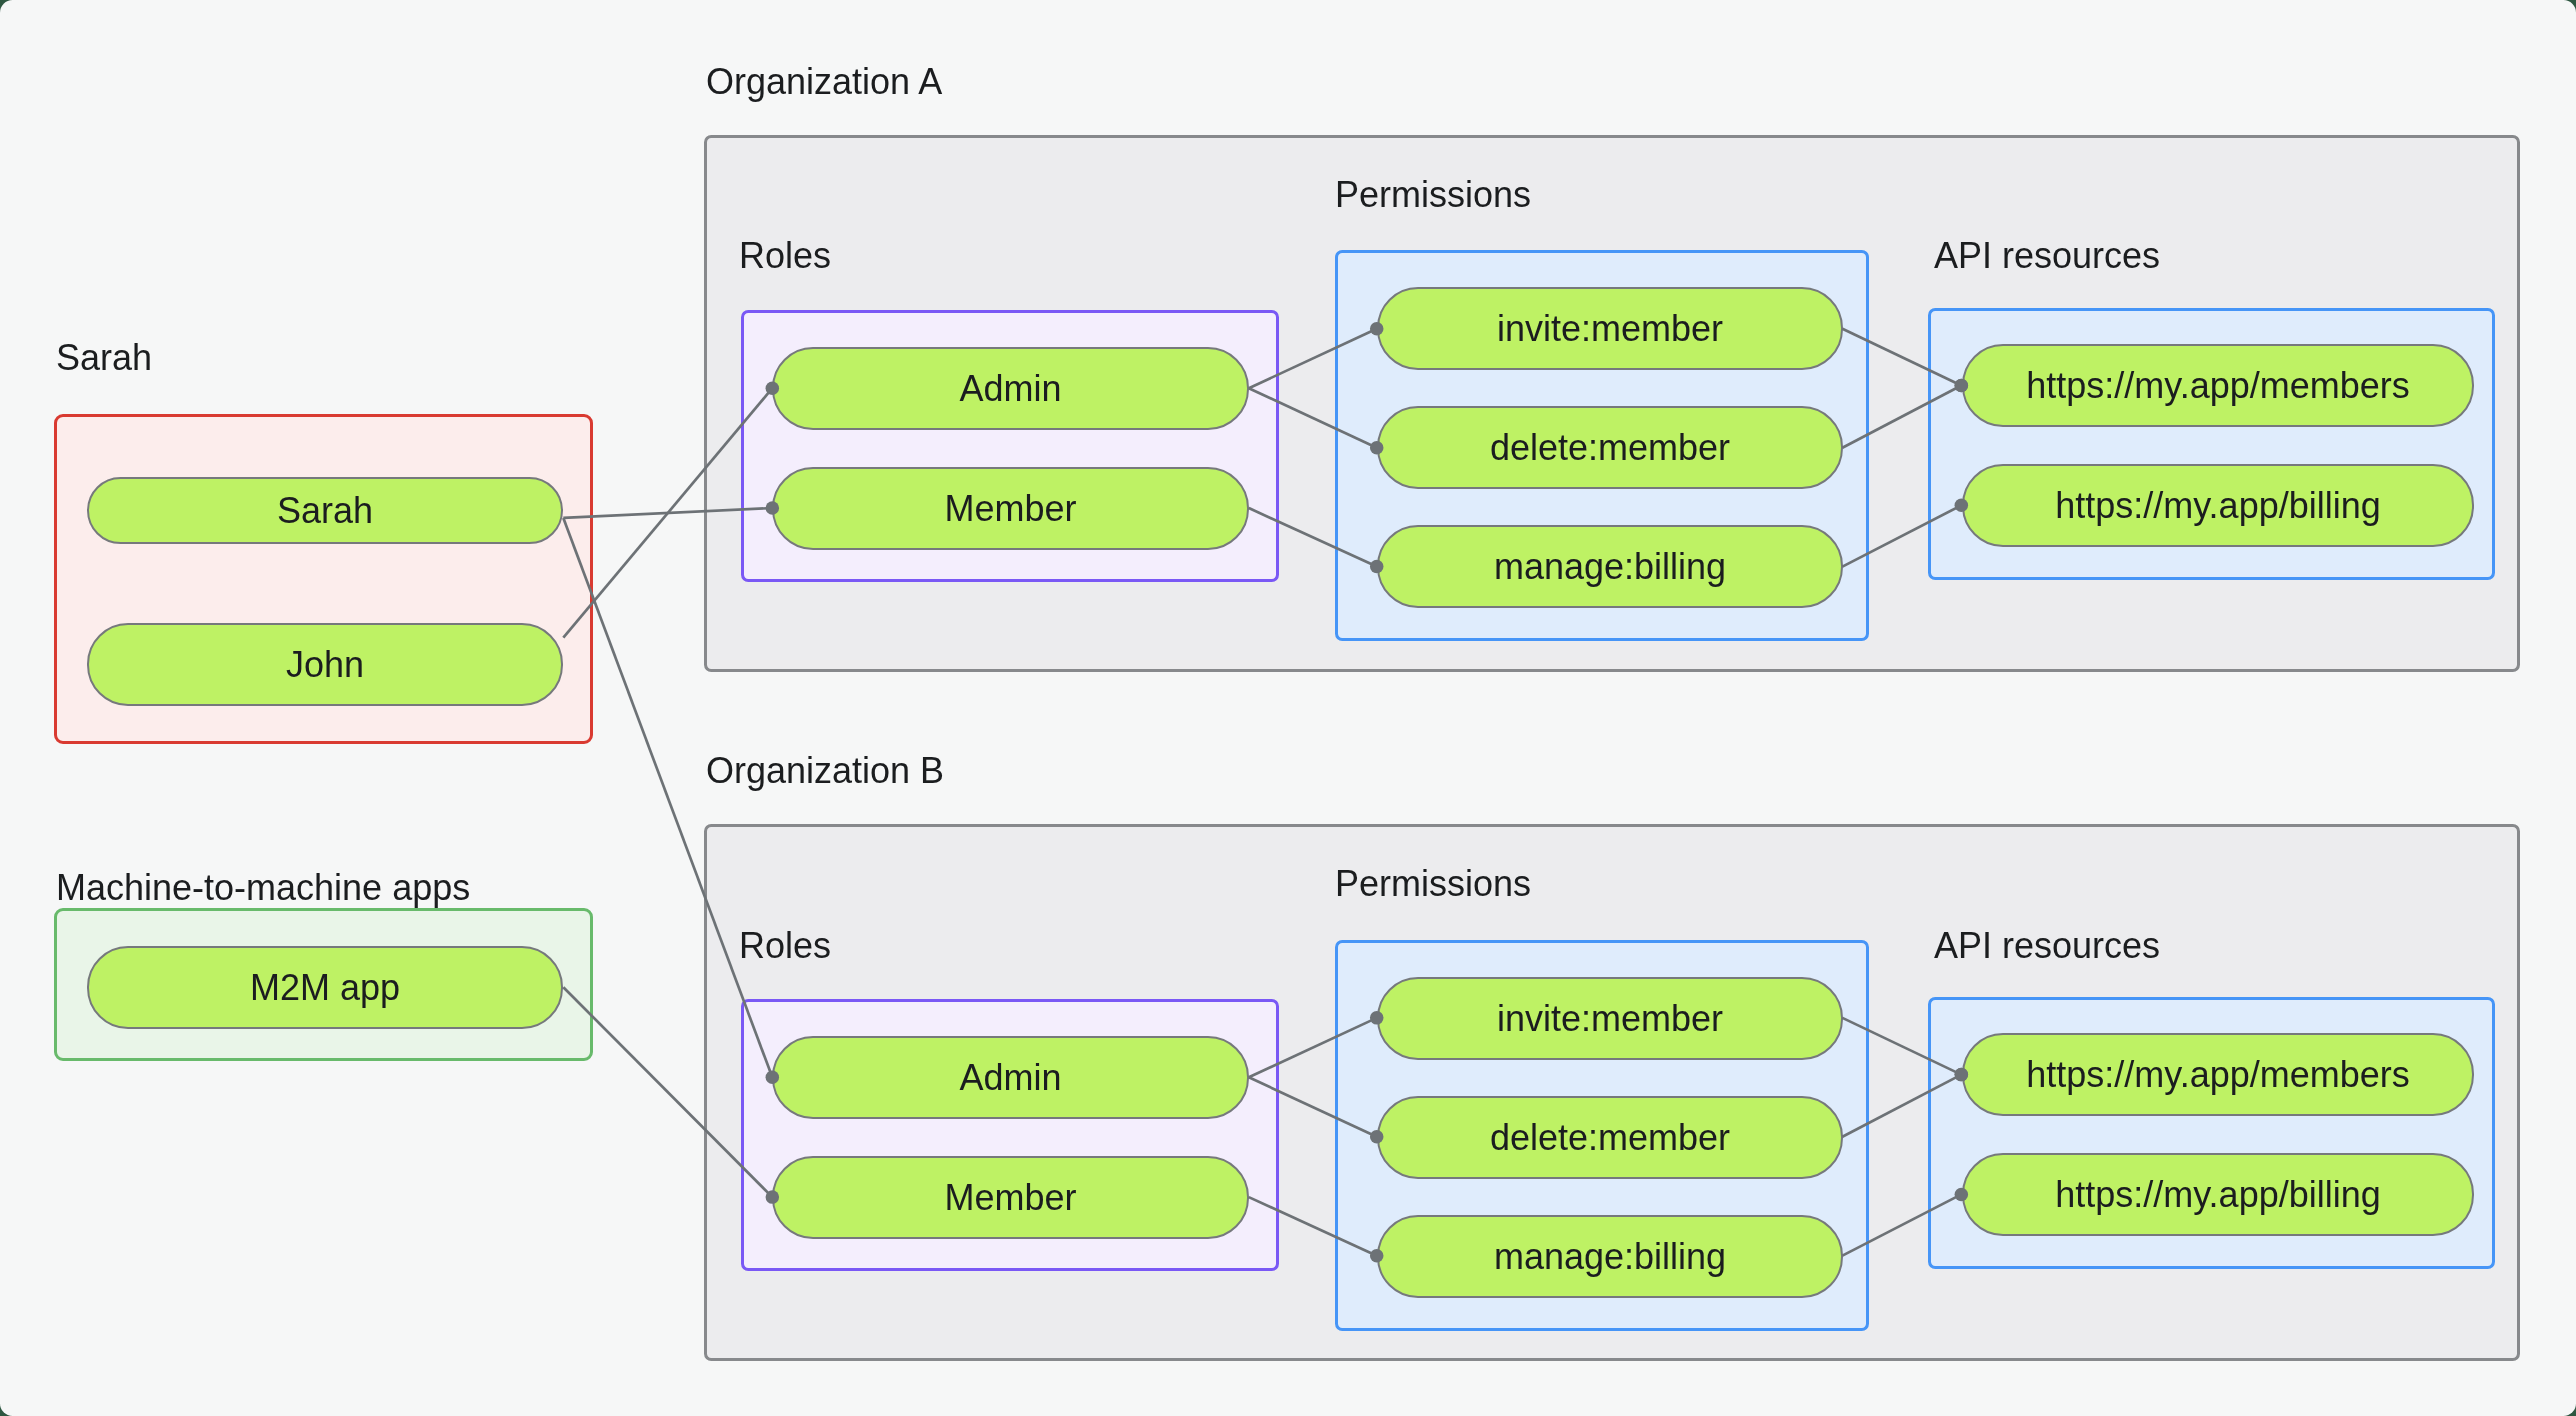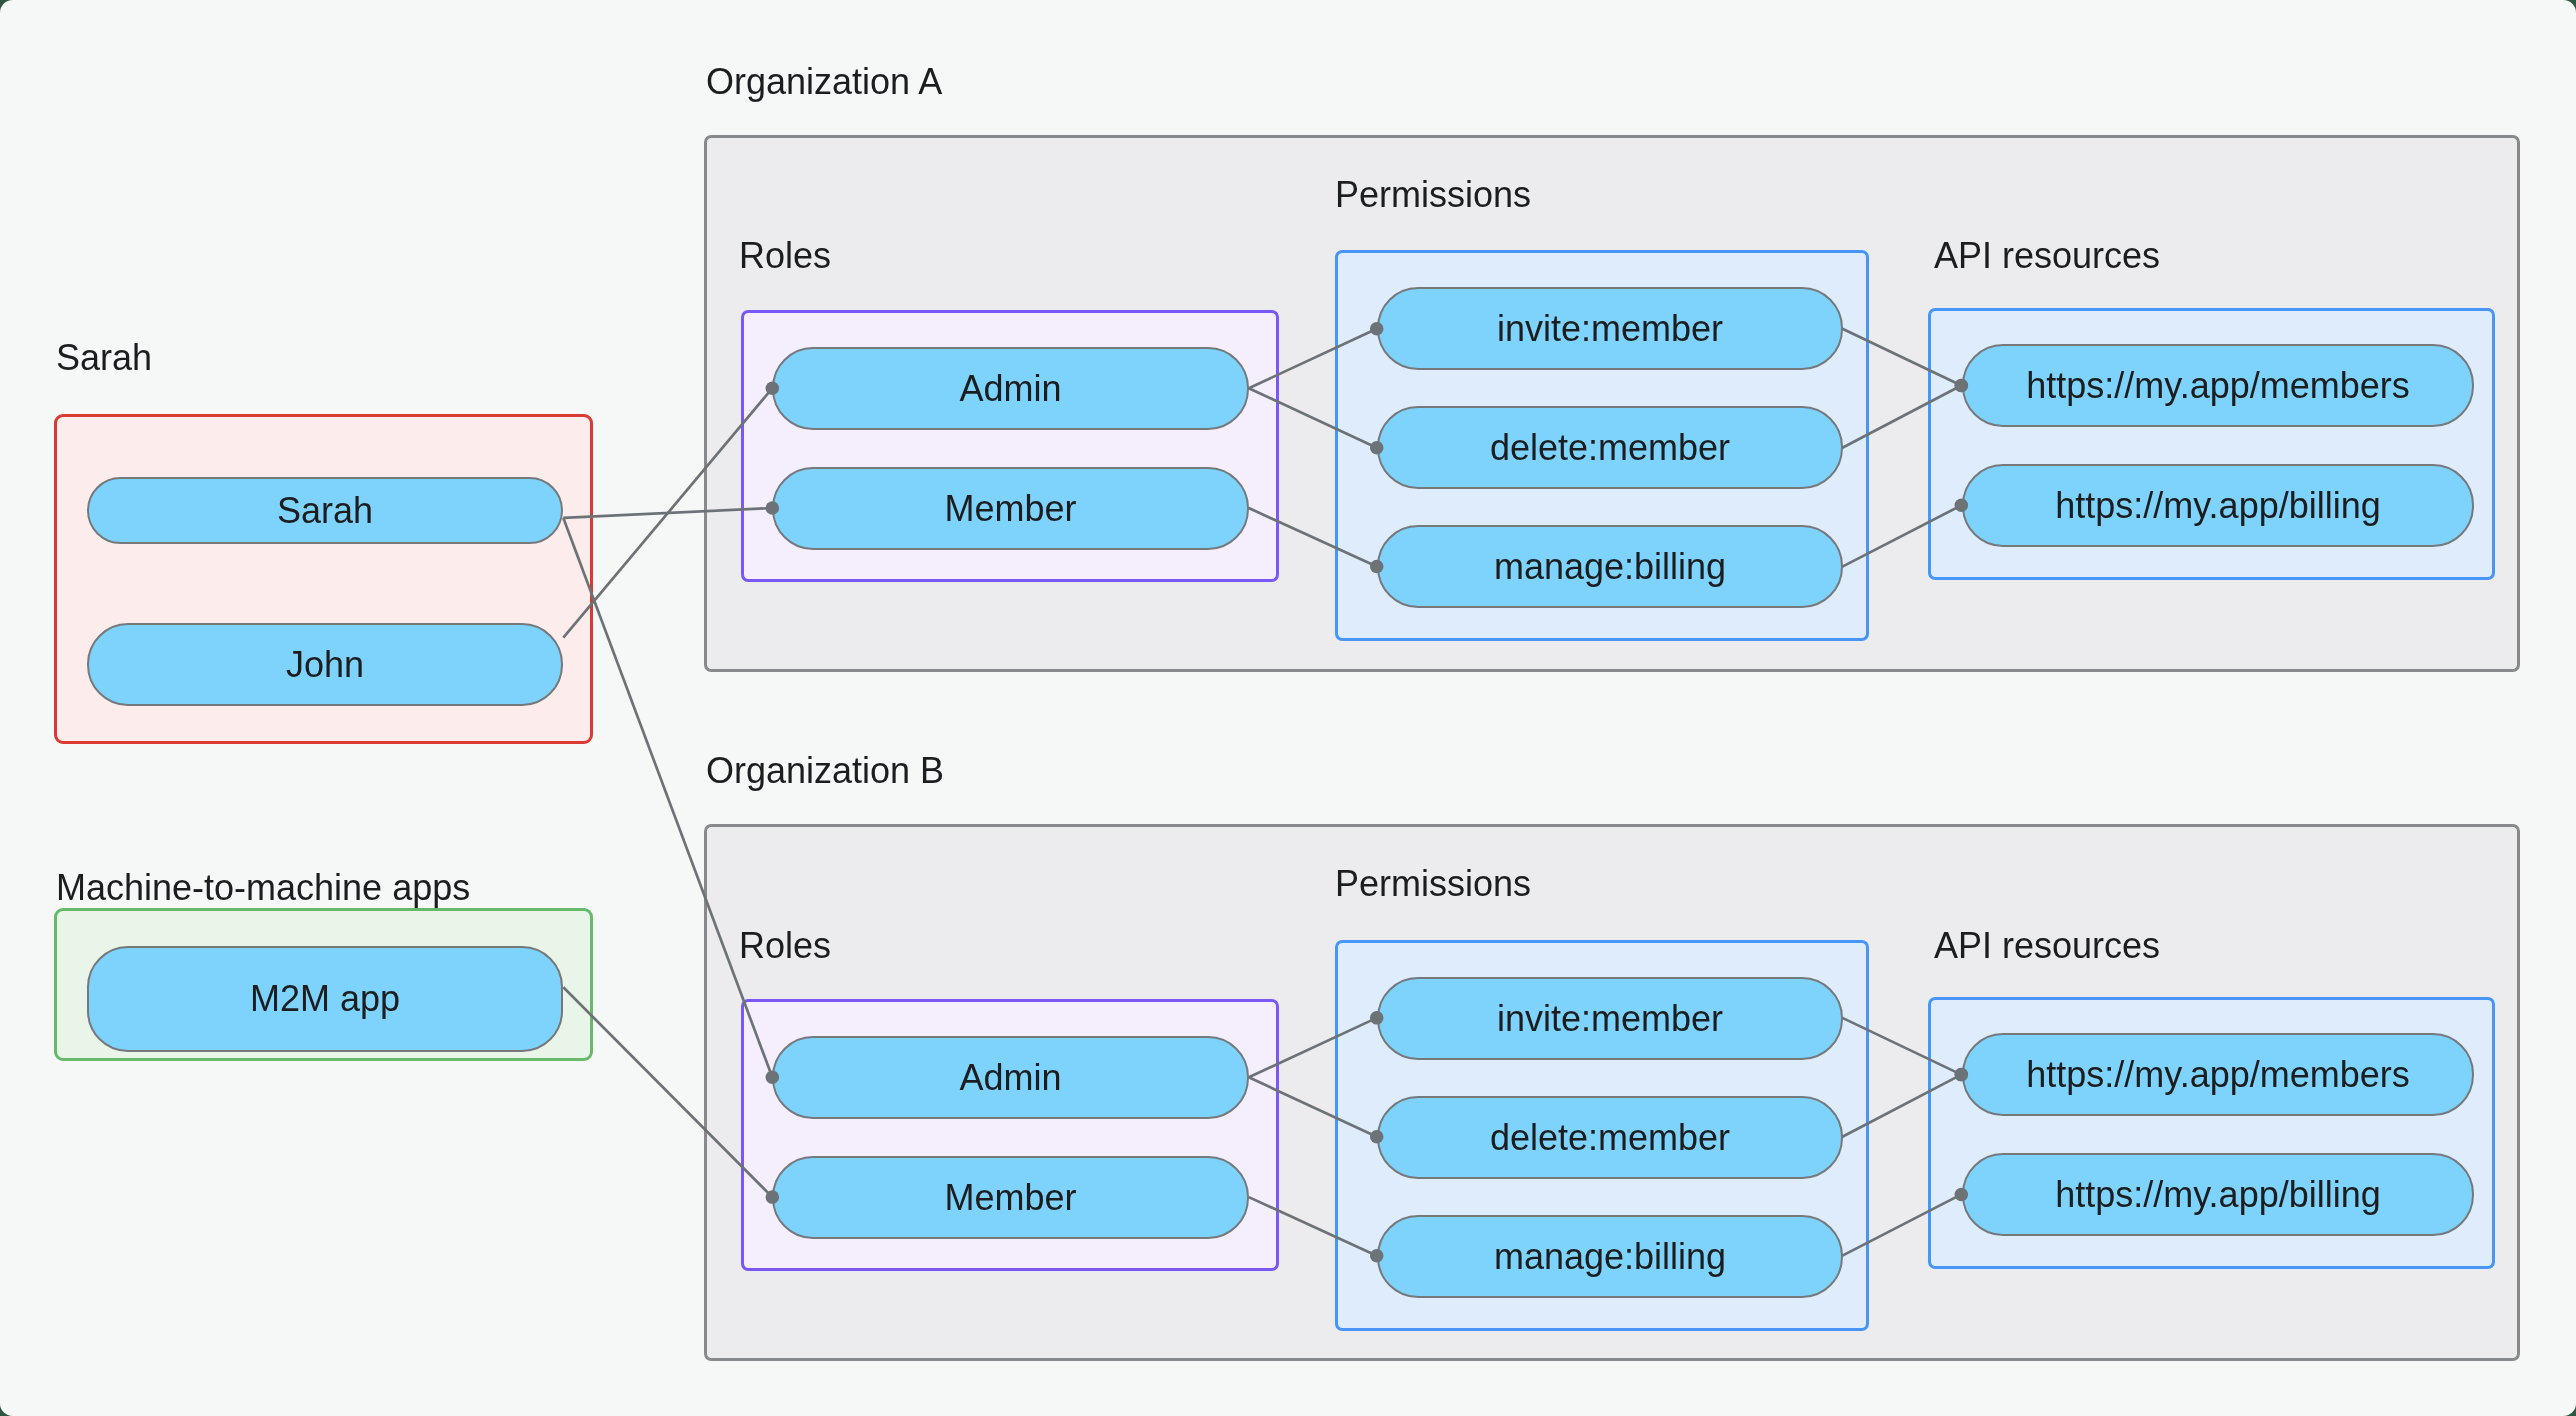--- a/index.html
+++ b/index.html
@@ -34,21 +34,21 @@
     white-space:nowrap;color:var(--ink);
   }
   .box{position:absolute;box-sizing:border-box;}
   .box.users{border:3.6px solid var(--red-border);background:var(--red-fill);border-radius:9px;}
   .box.m2m{border:3.6px solid var(--green-border);background:var(--green-fill);border-radius:9px;}
   .box.org{border:3.6px solid var(--org-border);background:var(--org-fill);border-radius:7.2px;}
   .box.roles{border:3.6px solid var(--purple-border);background:var(--purple-fill);border-radius:7.2px;}
   .box.blue{border:3.6px solid var(--blue-border);background:var(--blue-fill);border-radius:7.2px;}
   .pill{
     position:absolute;box-sizing:border-box;
-    background:#7dd3fc;border:2.7px solid var(--pill-border);
+    background:#bef264;border:2.7px solid var(--pill-border);
     border-radius:41px;
     display:flex;align-items:center;justify-content:center;
     font-size:36px;font-weight:400;color:var(--ink);
     white-space:nowrap;
   }
   #edges-svg{
     position:absolute;left:0;top:0;width:2576px;height:1416px;
     pointer-events:none;
   }
 </style>
@@ -60,21 +60,21 @@
   <div class="group">
     <div class="label" style="left:56px;top:334px;">Sarah</div>
     <div class="box users" style="left:54px;top:414px;width:539px;height:330px;"></div>
     <div class="pill" style="left:87px;top:477px;width:476px;height:67px;">Sarah</div>
     <div class="pill" style="left:87px;top:623px;width:476px;height:83px;">John</div>
   </div>
 
   <div class="group">
     <div class="label" style="left:56px;top:839px;margin-top:25px;">Machine-to-machine apps</div>
     <div class="box m2m" style="left:54px;top:908px;width:539px;height:153px;"></div>
-    <div class="pill" style="left:87px;top:946px;width:476px;height:106px;">M2M app</div>
+    <div class="pill" style="left:87px;top:946px;width:476px;height:83px;">M2M app</div>
   </div>
 
   <div class="group">
     <div class="label" style="left:706px;top:58px;">Organization A</div>
     <div class="box org" style="left:704px;top:135px;width:1816px;height:537px;"></div>
     <div class="label" style="left:1335px;top:171px;">Permissions</div>
     <div class="label" style="left:739px;top:232px;">Roles</div>
     <div class="label" style="left:1934px;top:232px;">API resources</div>
 
     <div class="box roles" style="left:741px;top:310px;width:538px;height:272px;"></div>

